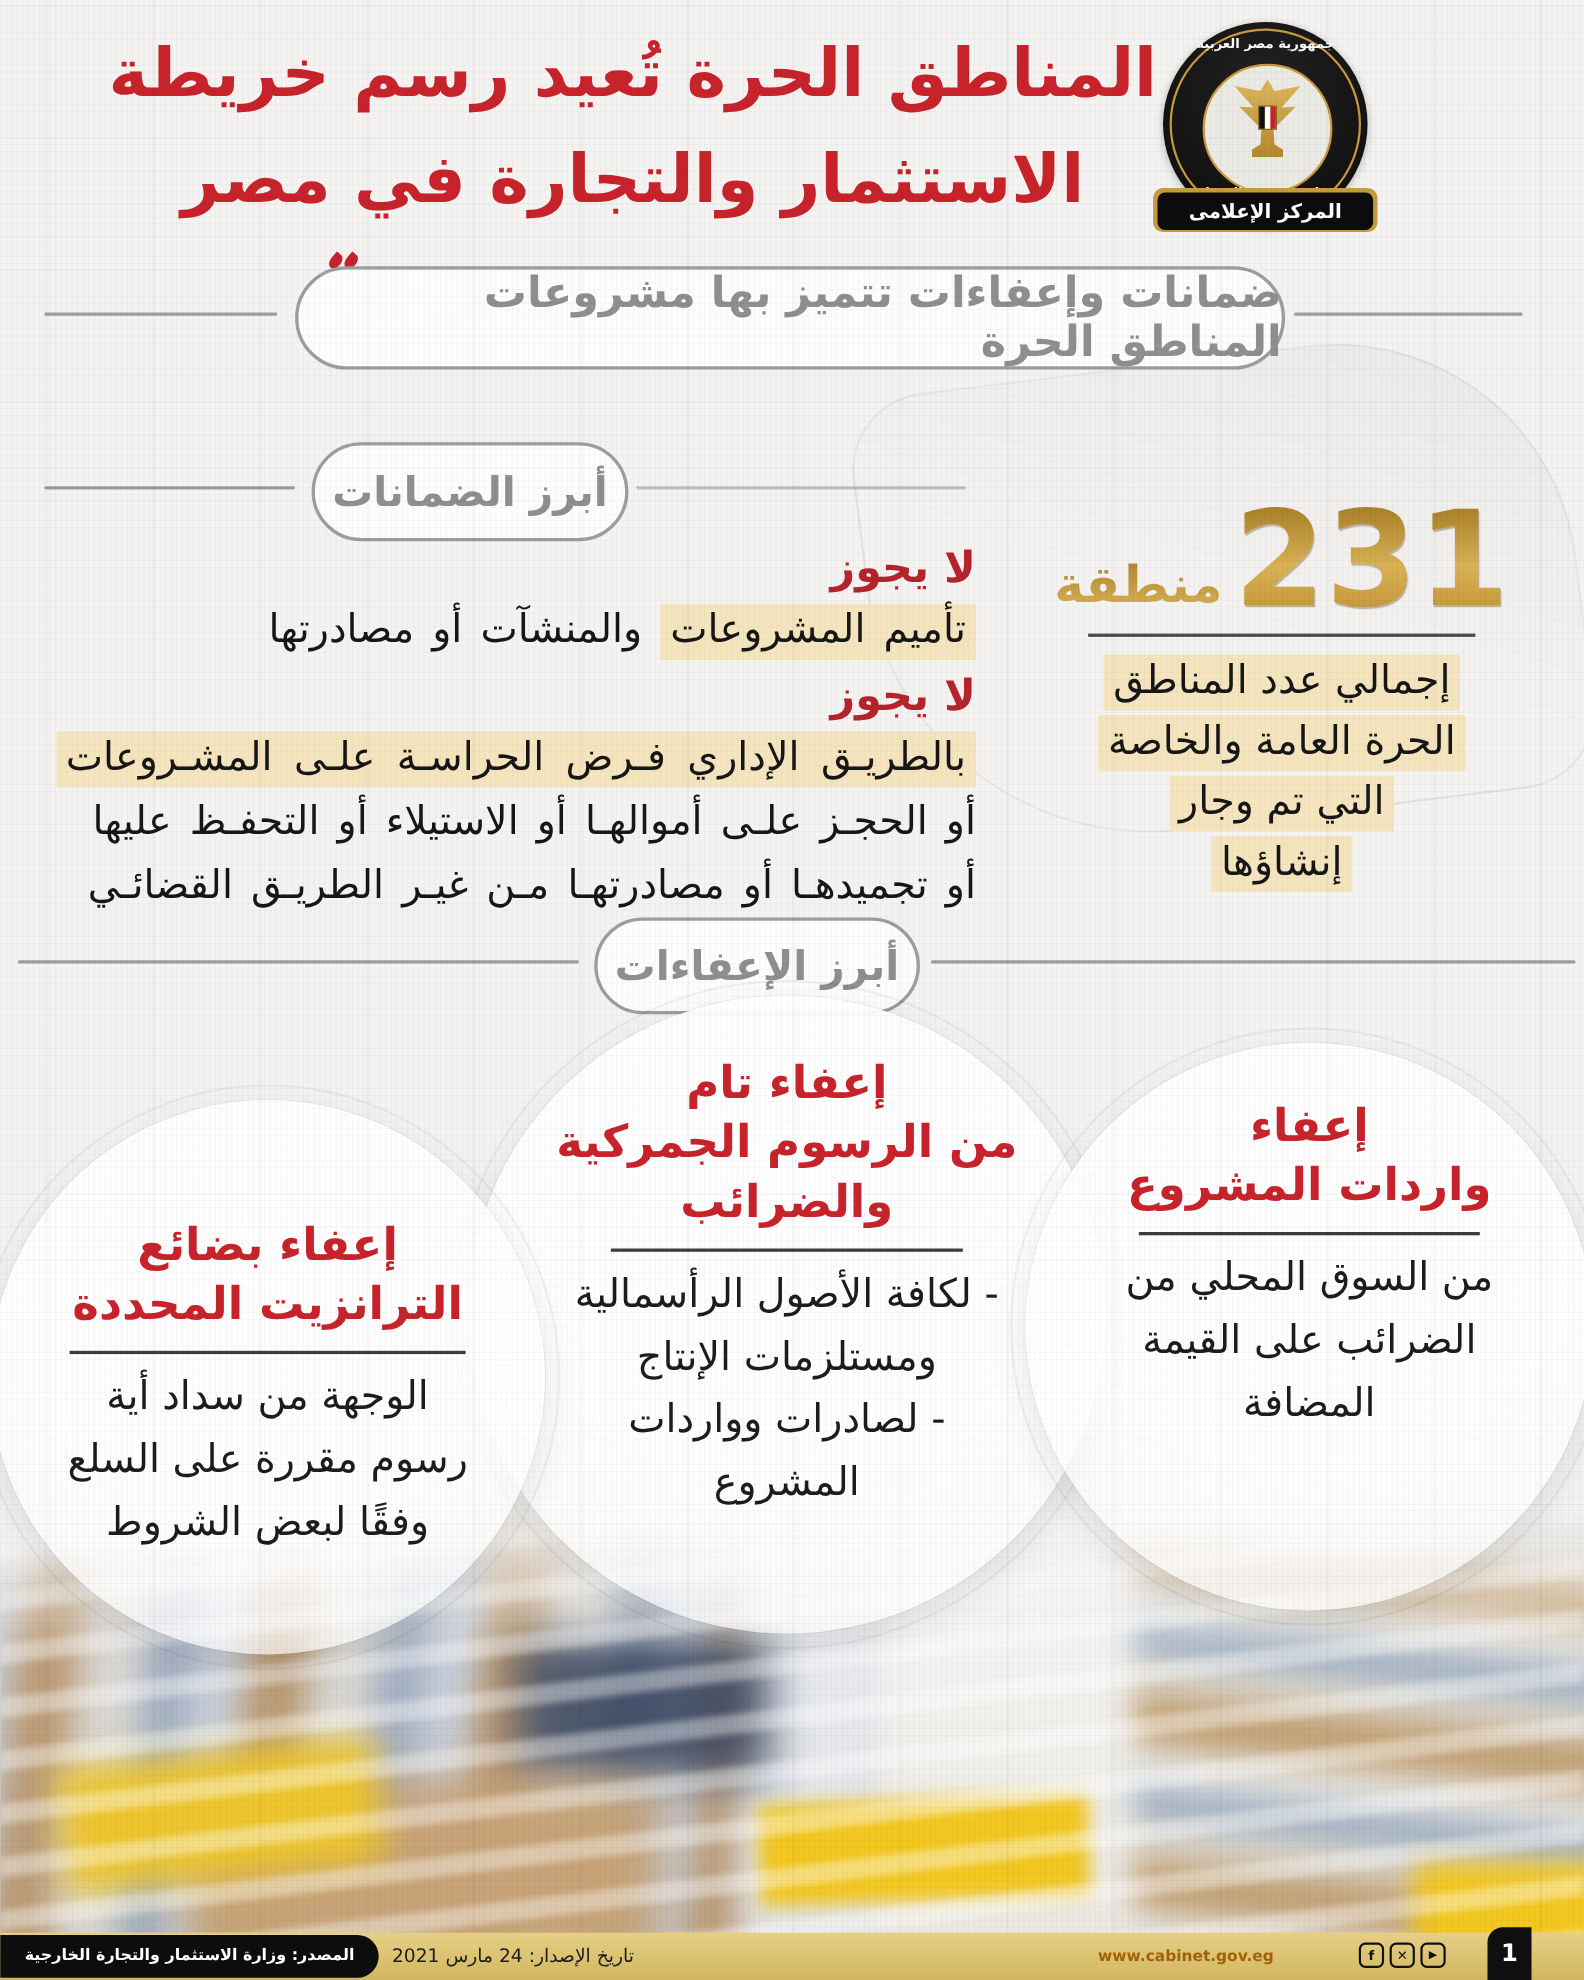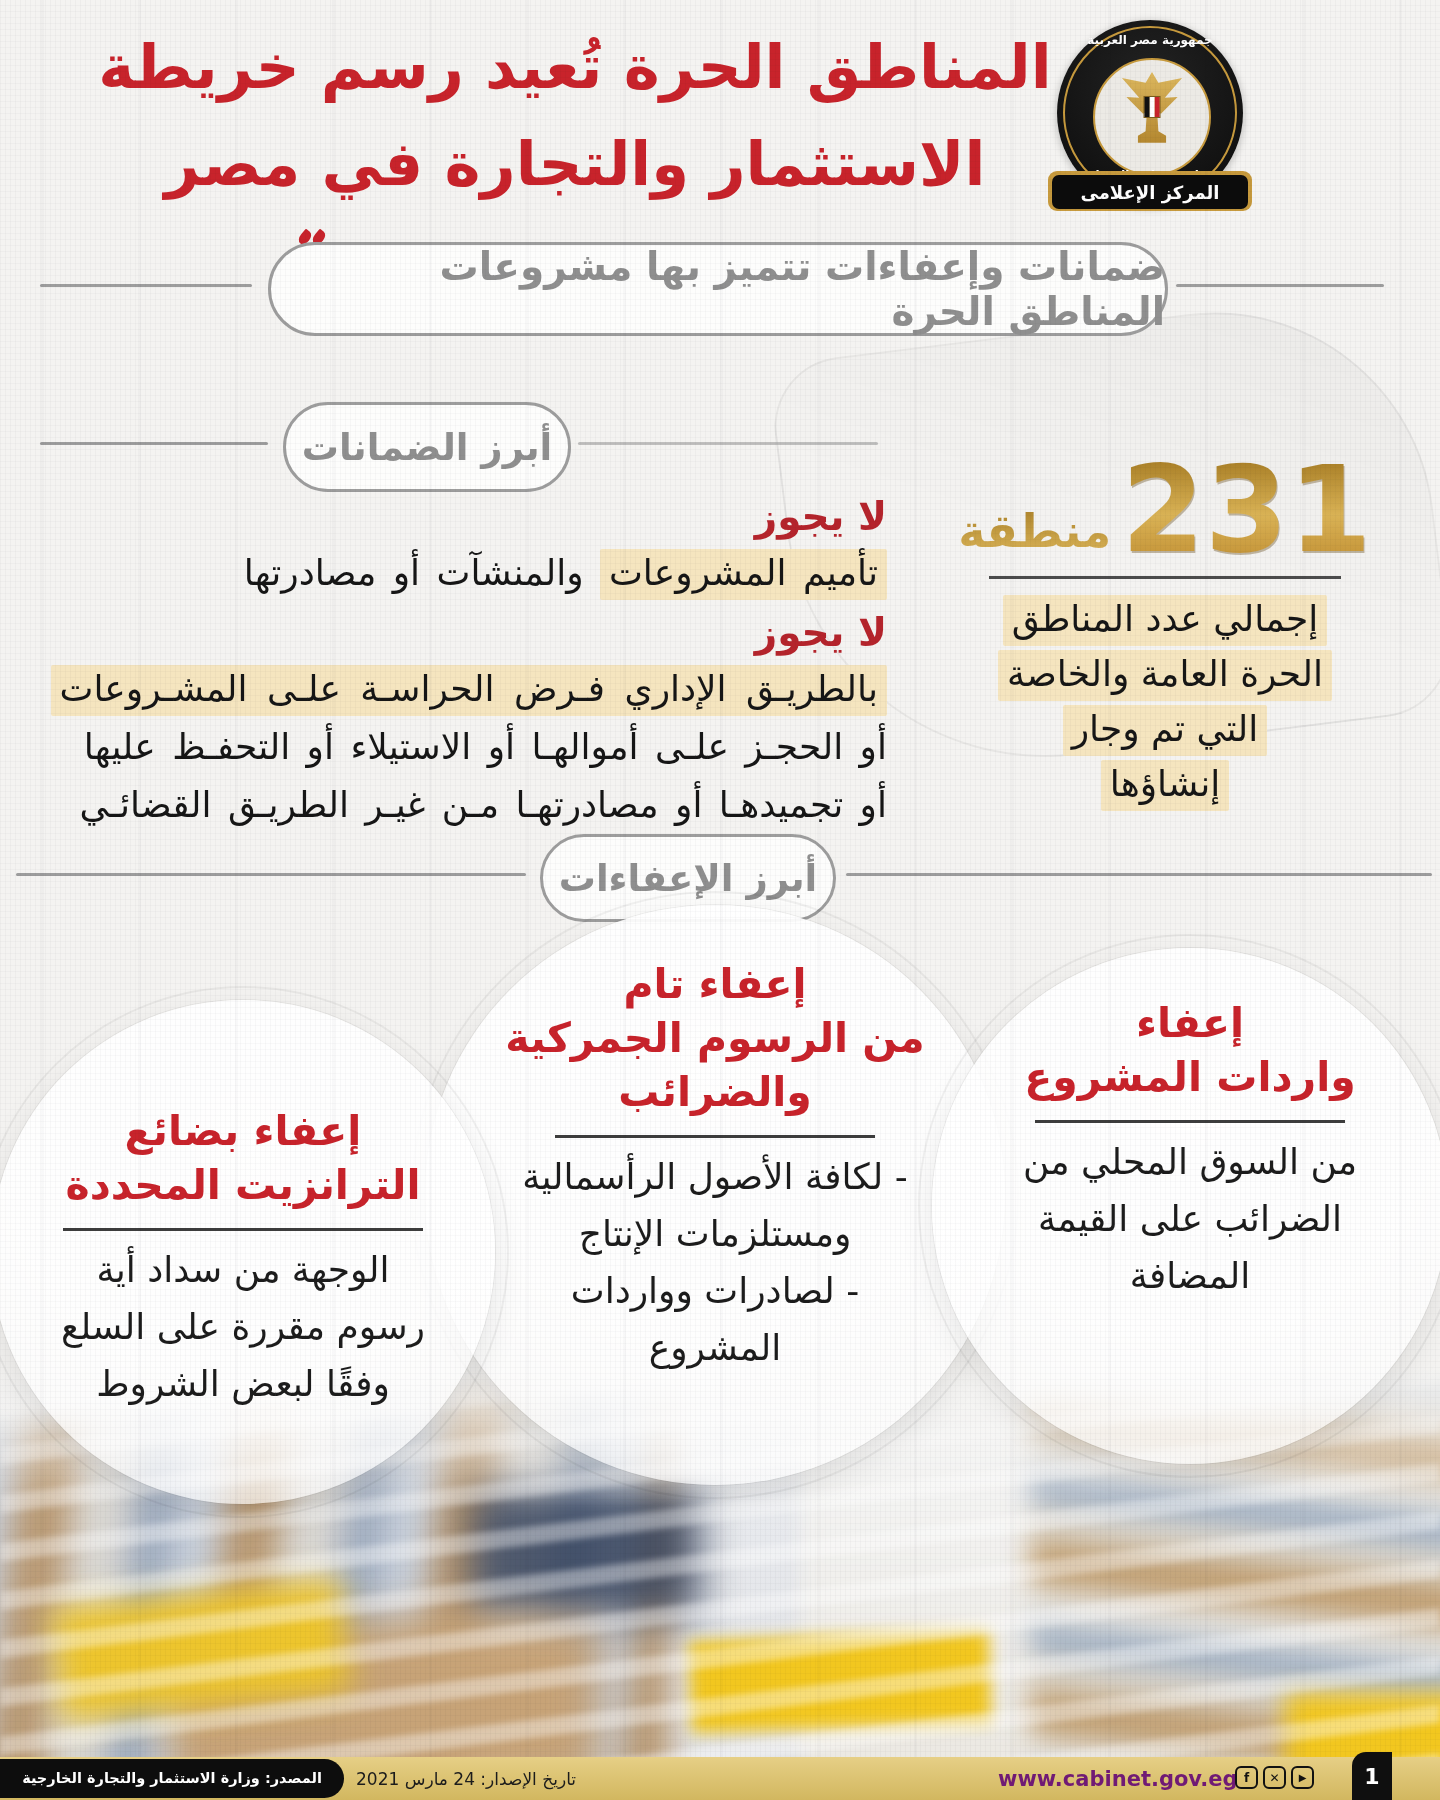--- a/index.html
+++ b/index.html
@@ -119,21 +119,21 @@
 
   
   .footer-bar{left:0;top:1757px;width:1440px;height:43px;z-index:6;
     background:linear-gradient(180deg,#e6cf86,#d2b75f);}
   .src-pill{left:0;top:1759px;width:344px;height:39px;z-index:7;background:#0d0d0d;
     border-radius:0 22px 22px 0;color:#fff;display:flex;align-items:center;justify-content:center;
     font-size:14.5px;font-weight:bold;line-height:17px;text-align:center;padding:12px 16px;box-sizing:border-box;}
   .issue-date{left:356px;top:1757px;height:43px;z-index:7;display:flex;align-items:center;
     font-size:17px;color:#1c1c1c;}
   .site{left:998px;top:1757px;height:43px;z-index:7;display:flex;align-items:center;
-    font-size:21px;font-weight:bold;color:#701a75;direction:ltr;}
+    font-size:14px;font-weight:bold;color:#a16207;direction:ltr;}
   .socials{left:1235px;top:1766px;z-index:7;display:flex;gap:5px;direction:ltr;}
   .soc{width:23px;height:23px;border:2.5px solid #111;border-radius:6px;box-sizing:border-box;
     display:flex;align-items:center;justify-content:center;font-size:12px;font-weight:bold;color:#111;}
   .soc .play{font-size:10px;}
   .page-num{left:1352px;top:1752px;width:40px;height:48px;z-index:7;background:#0f0f0f;
     border-radius:14px 0 0 0;color:#fff;font-size:22px;font-weight:bold;
     display:flex;align-items:center;justify-content:center;}
 </style>
 </head>
 <body>

